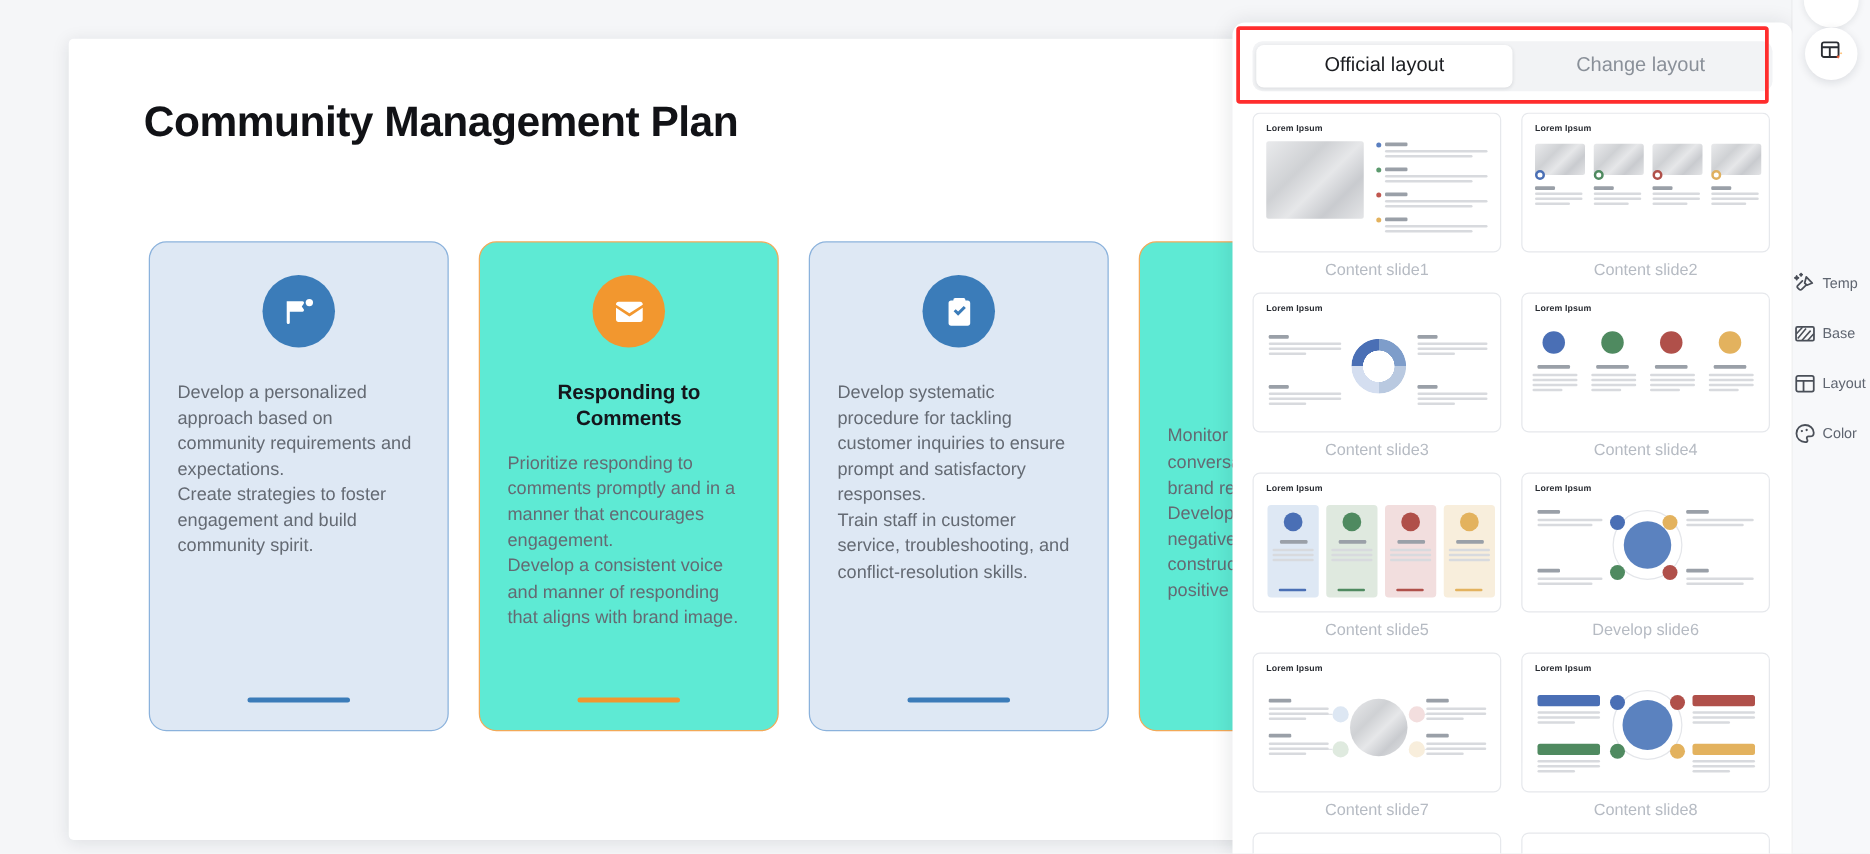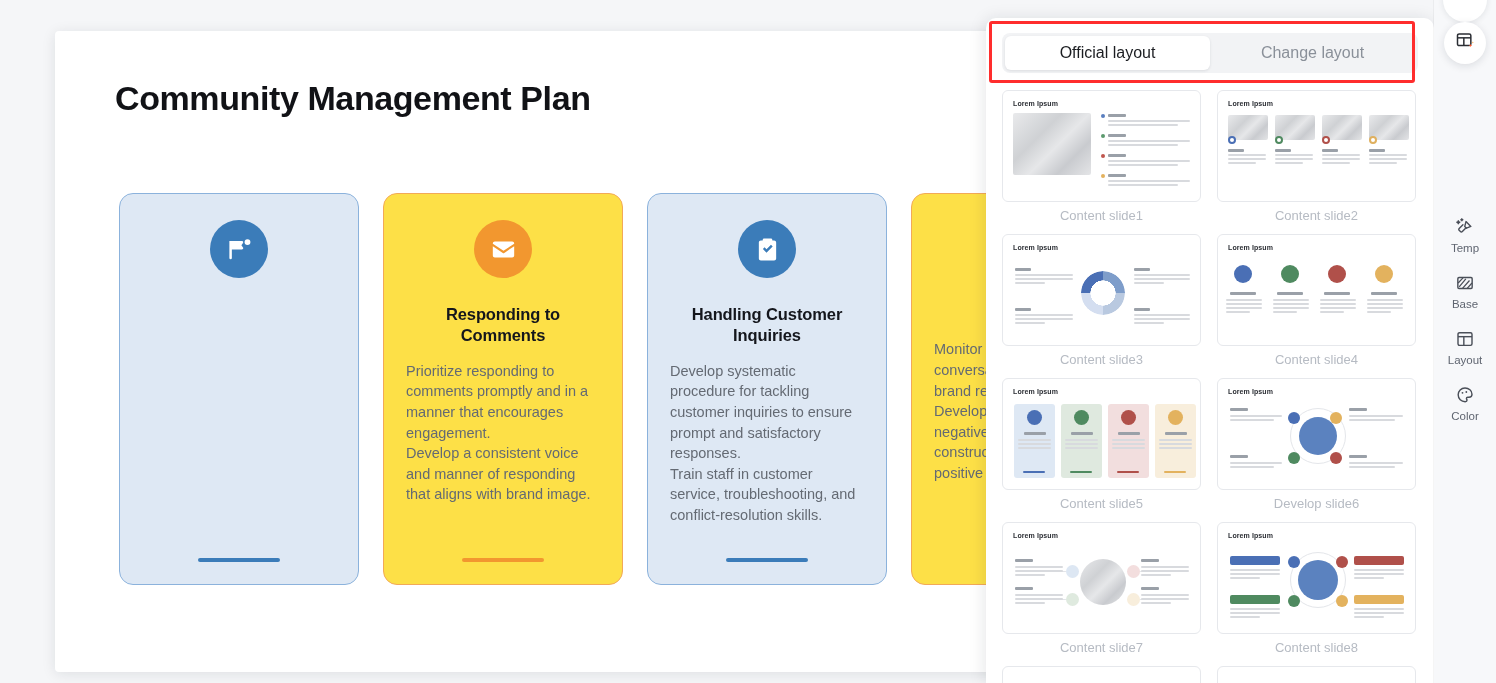--- a/index.html
+++ b/index.html
@@ -41,21 +41,21 @@
     height: 392px;
     border-radius: 14px;
     border: 1px solid transparent;
     padding: 26px 22px 0 22px;
     display: flex;
     flex-direction: column;
     align-items: center;
     position: relative;
   }
   .card.blue  { background: #dee8f4; border-color: #8bb2dc; }
-  .card.orange{ background: #fde047; border-color: #f2a958; }
+  .card.orange{ background: #5eead4; border-color: #f2a958; }
   .card-icon {
     width: 58px; height: 58px;
     border-radius: 50%;
     display: flex; align-items: center; justify-content: center;
     margin-bottom: 26px;
   }
   .card.blue   .card-icon { background: #3b7cb9; }
   .card.orange .card-icon { background: #f2972f; }
   .card-icon svg { width: 27px; height: 27px; fill: #ffffff; }
   .card-title {
@@ -112,21 +112,21 @@
     box-shadow: 0 2px 8px rgba(20,25,40,.12);
     display: flex; align-items: center; justify-content: center;
     cursor: pointer;
   }
   .rail-items {
     position: absolute;
     top: 216px; left: 0; width: 62px;
   }
   .rail-item {
     display: flex;
-    flex-direction: column;
+    flex-direction: row;
     align-items: center;
     gap: 4px;
     margin-bottom: 18px;
     cursor: pointer;
   }
   .rail-item .ic { height: 22px; display:flex; align-items:center; justify-content:center; }
   .rail-item .lb { font-size: 11.5px; color: #5f6570; }
 
   
   .layout-panel {
@@ -236,20 +236,22 @@
 
     <div class="cards-row">
 
       <div class="card blue">
         <div class="card-icon">
           <svg viewBox="0 0 24 24">
               <path d="M3 4.5h11.2c.9 0 1.4 1 .9 1.7l-1.4 2 1.4 2c.5.7 0 1.7-.9 1.7H5.2v7.6a1.1 1.1 0 0 1-2.2 0V4.5z"></path>
               <circle cx="19.1" cy="5.4" r="2.6"></circle>
             </svg>
         </div>
+        <div class="card-body">Develop a personalized approach based on community requirements and expectations.
+Create strategies to foster engagement and build community spirit.</div>
         <div class="card-accent"></div>
       </div>
 
       <div class="card orange">
         <div class="card-icon">
           <svg viewBox="0 0 24 24">
               <path d="M2.5 6.6c0-1 .8-1.8 1.8-1.8h15.4c1 0 1.8.8 1.8 1.8v.3L12 13 2.5 6.9v-.3zm0 2.4L11.4 15c.4.3.9.3 1.3 0l8.8-6v8.4c0 1-.8 1.8-1.8 1.8H4.3c-1 0-1.8-.8-1.8-1.8V9z"></path>
             </svg>
         </div>
         <div class="card-title">Responding to Comments</div>
@@ -257,21 +259,20 @@
 Develop a consistent voice and manner of responding that aligns with brand image.</div>
         <div class="card-accent"></div>
       </div>
 
       <div class="card blue">
         <div class="card-icon">
           <svg viewBox="0 0 24 24">
               <path d="M9 2.2h6a1.3 1.3 0 0 1 1.3 1.3v.4h1.6c1 0 1.8.8 1.8 1.8v14.3c0 1-.8 1.8-1.8 1.8H6.1c-1 0-1.8-.8-1.8-1.8V5.7c0-1 .8-1.8 1.8-1.8h1.6v-.4A1.3 1.3 0 0 1 9 2.2zm7.6 7.1-1.5-1.5-4 4-1.7-1.7-1.5 1.5 3.2 3.2 5.5-5.5z"></path>
             </svg>
         </div>
-        <div class="card-title">Handling Customer Inquiries</div>
         <div class="card-body">Develop systematic procedure for tackling customer inquiries to ensure prompt and satisfactory responses.
 Train staff in customer service, troubleshooting, and conflict-resolution skills.</div>
         <div class="card-accent"></div>
       </div>
 
       <div class="card orange">
         <div class="card-icon">
           <svg viewBox="0 0 24 24">
               <path d="M12 3c5.2 0 9.4 3.4 9.4 7.7S17.2 18.4 12 18.4c-.9 0-1.8-.1-2.6-.3l-4.6 2.3 1.2-3.7C3.9 15.3 2.6 13.2 2.6 10.7 2.6 6.4 6.8 3 12 3z"></path>
             </svg>

